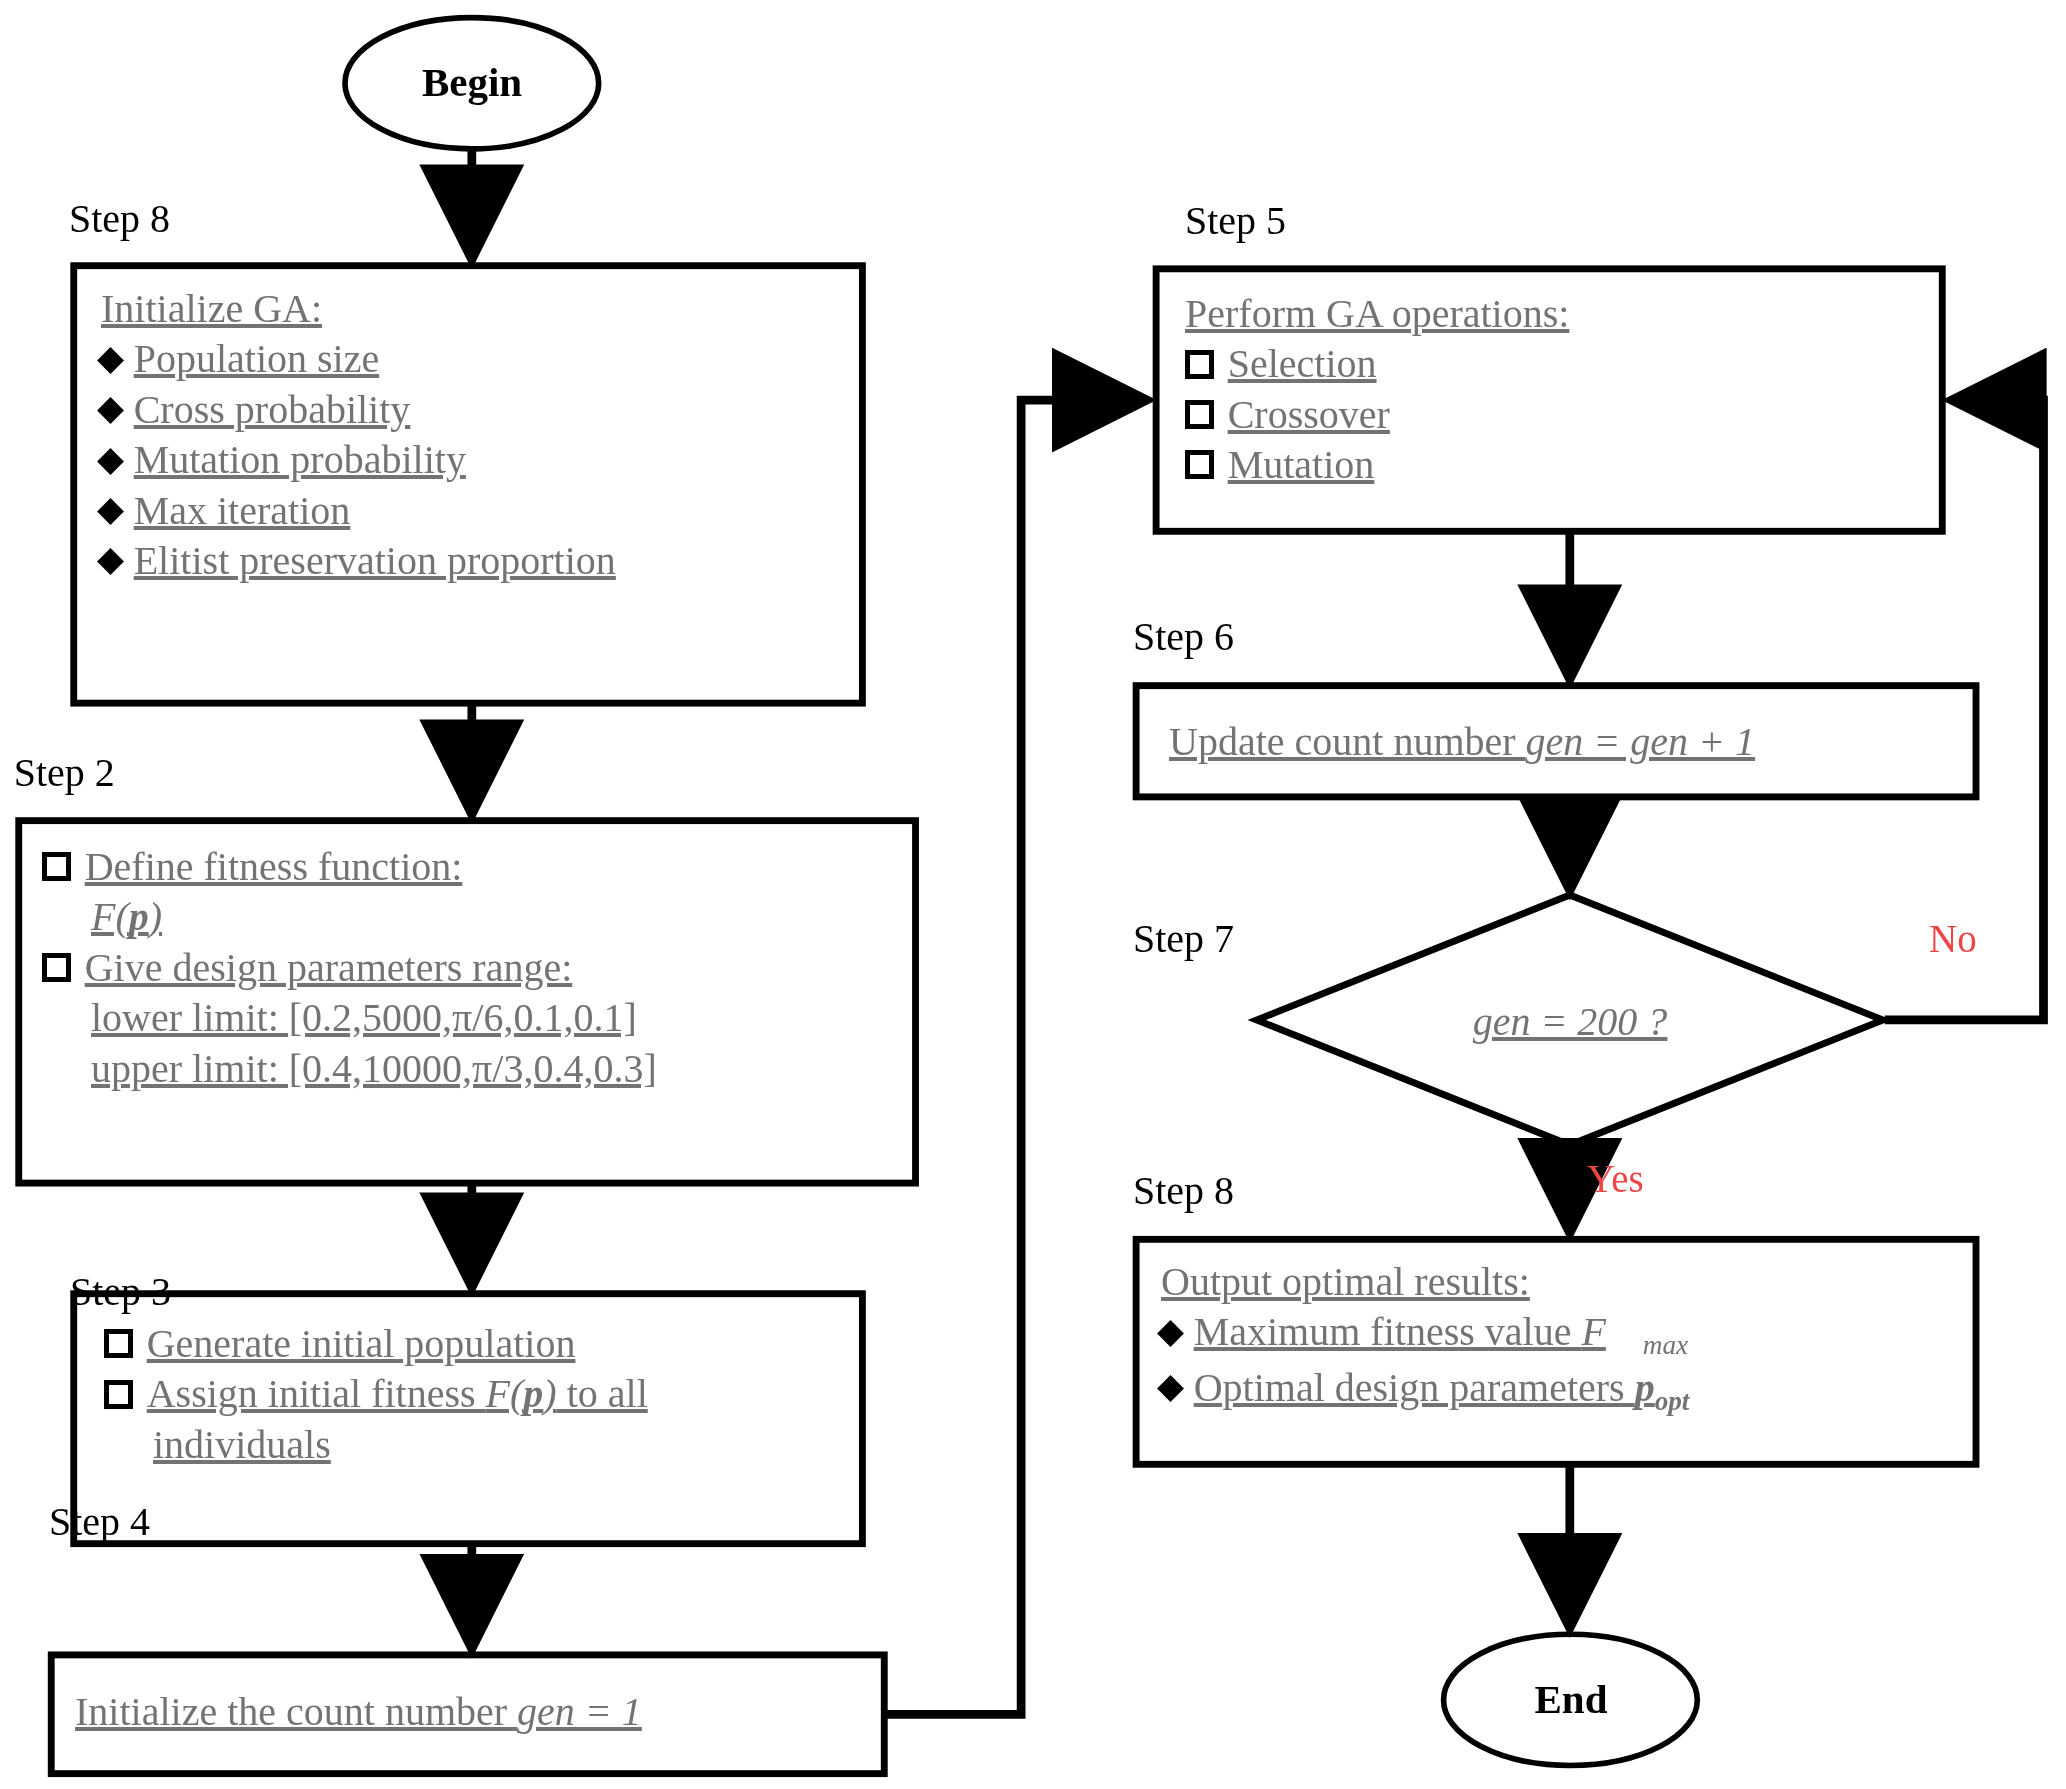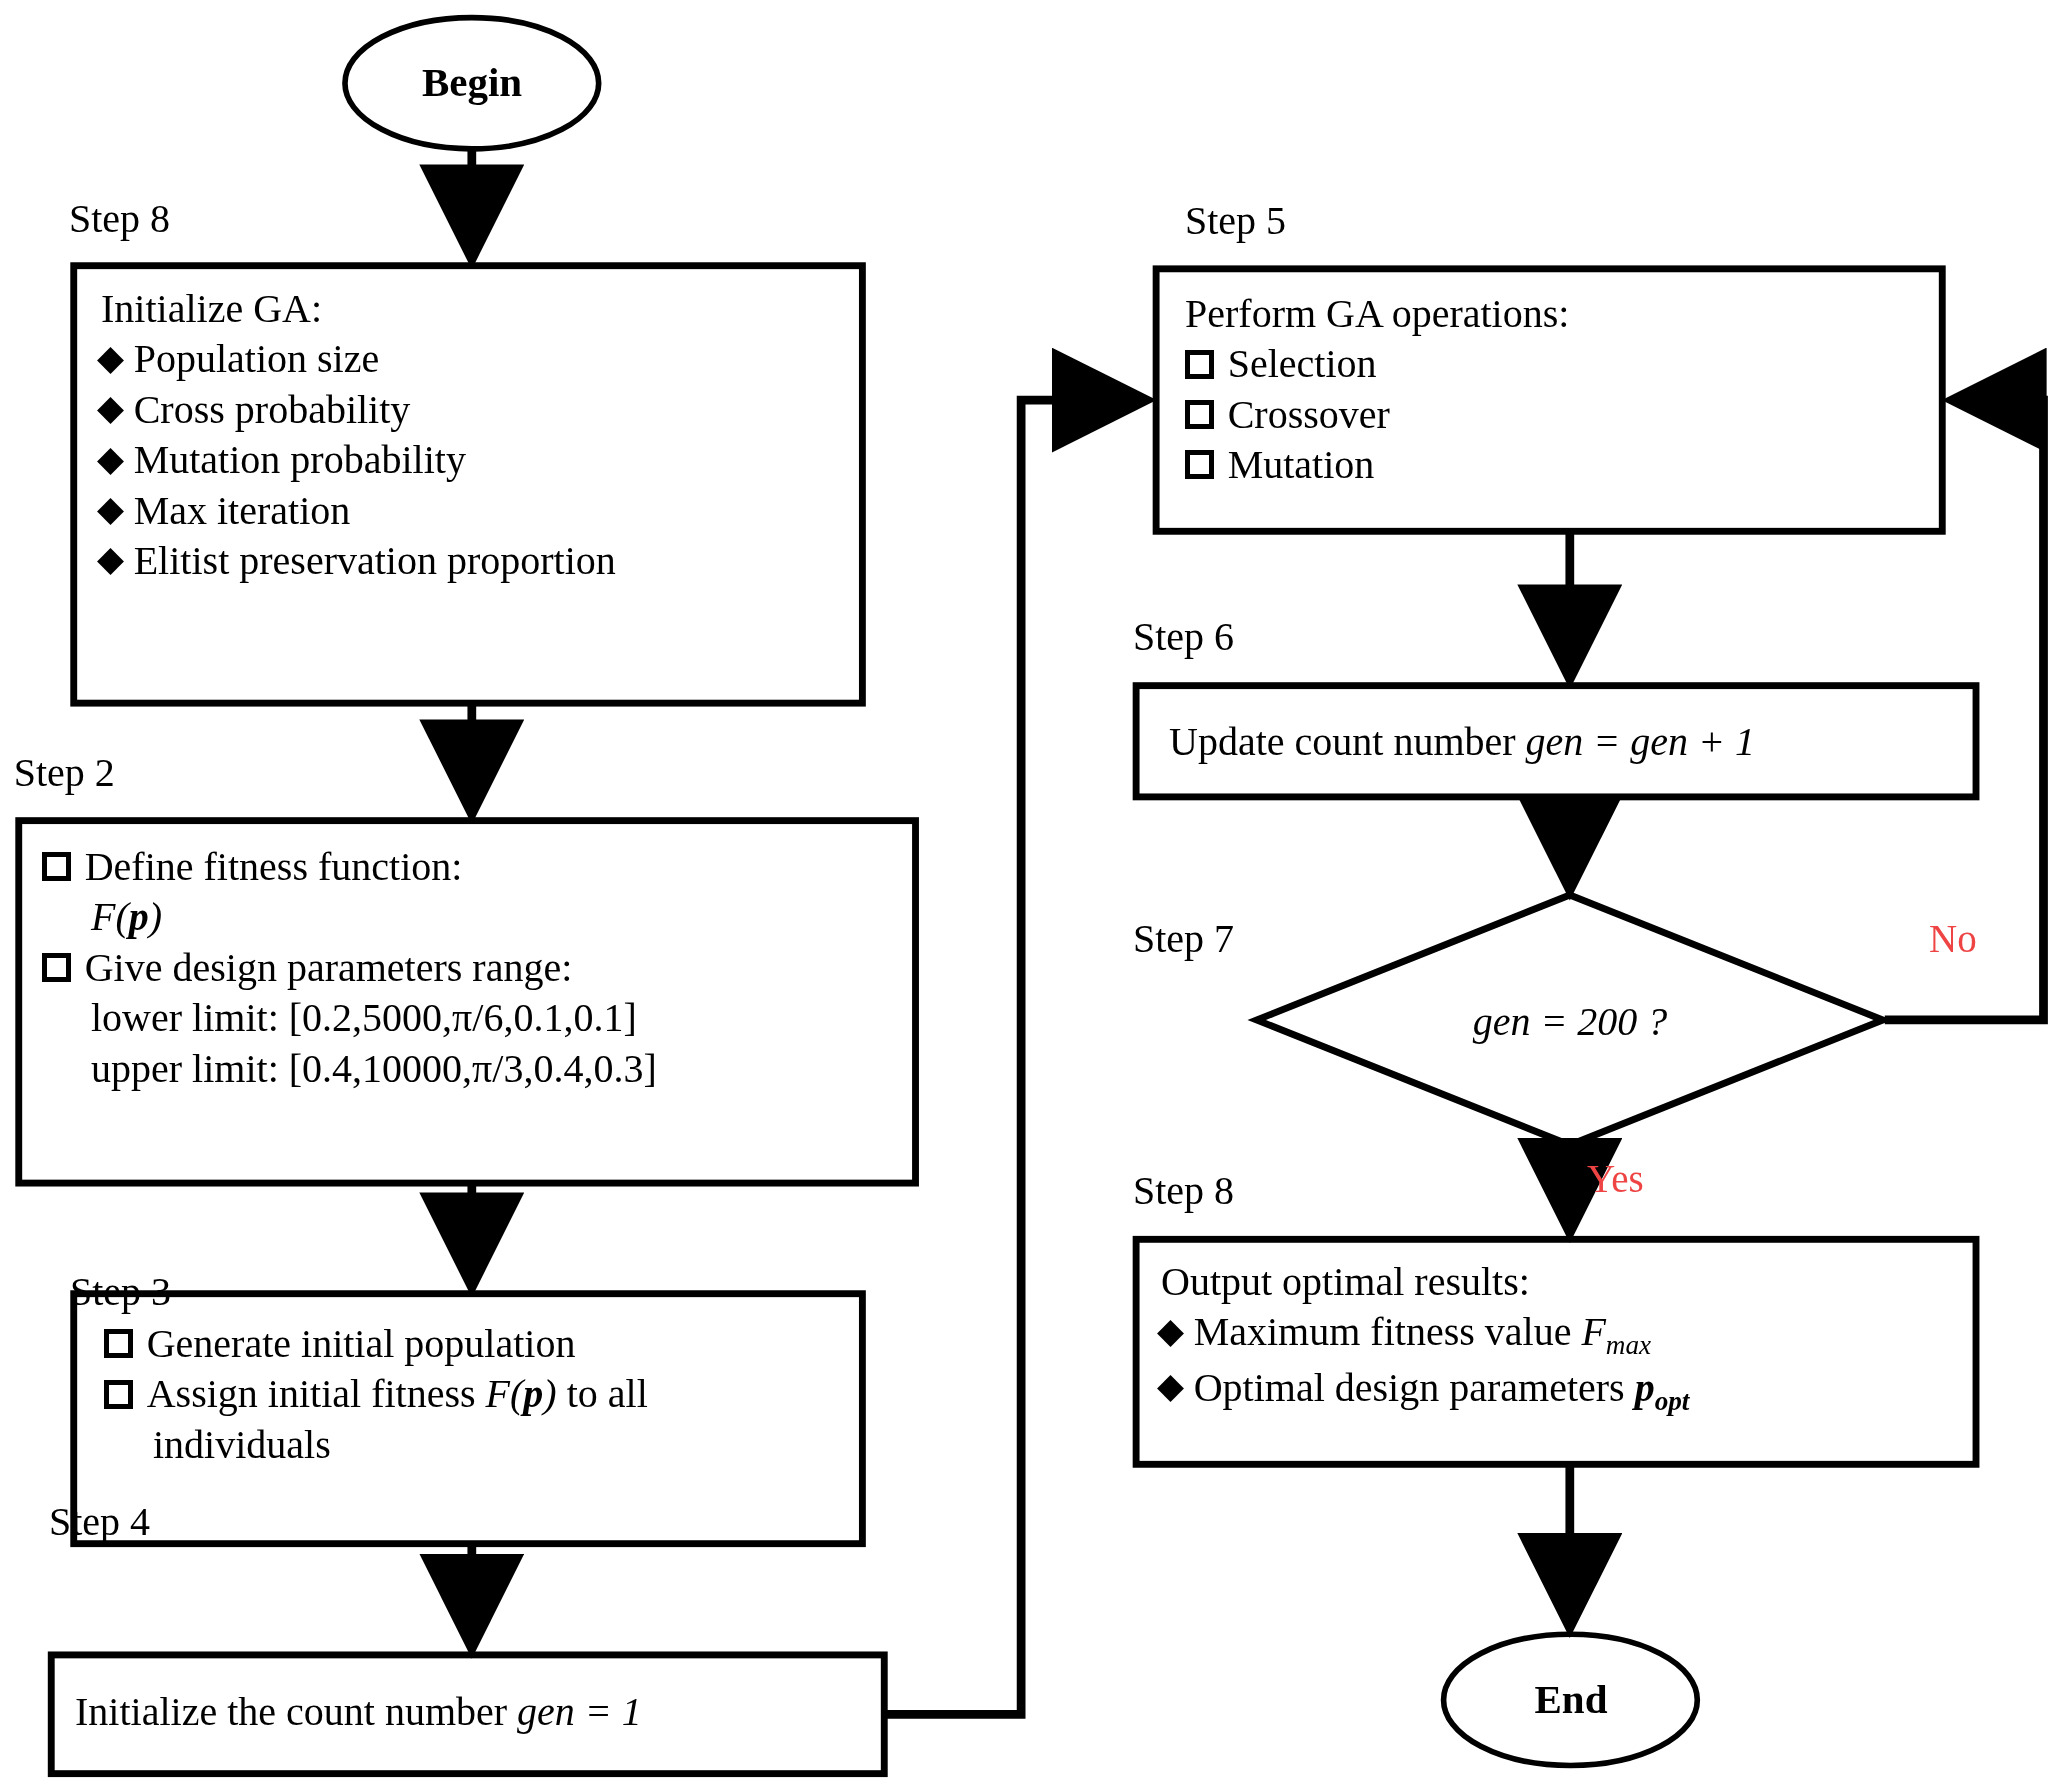--- a/index.html
+++ b/index.html
@@ -32,22 +32,23 @@
     width: 2066px;
     height: 1790px;
     pointer-events: none;
   }
   .node-text {
     position: absolute;
     pointer-events: auto;
     font-family: "Liberation Serif", "DejaVu Serif", serif;
     font-size: 40px;
     line-height: 1.26;
-    color: #000000;
-    white-space: nowrap;
+    color: #737373;
+    white-space: nowrap;
+    text-decoration: underline;
   }
   .step-label {
     position: absolute;
     pointer-events: auto;
     font-family: "Liberation Serif", "DejaVu Serif", serif;
     font-size: 40px;
     line-height: 1;
     color: #000;
     white-space: nowrap;
   }
@@ -110,20 +111,21 @@
   }
   .mib {
     font-style: italic;
     font-weight: bold;
     font-family: "Liberation Serif", "DejaVu Serif", serif;
   }
   .sub {
     font-size: 0.68em;
     vertical-align: sub;
     font-style: italic;
+    margin-left: 37px;
   }
   .subb {
     font-size: 0.68em;
     vertical-align: sub;
     font-style: italic;
     font-weight: bold;
   }
 </style>
 </head>
 <body>

